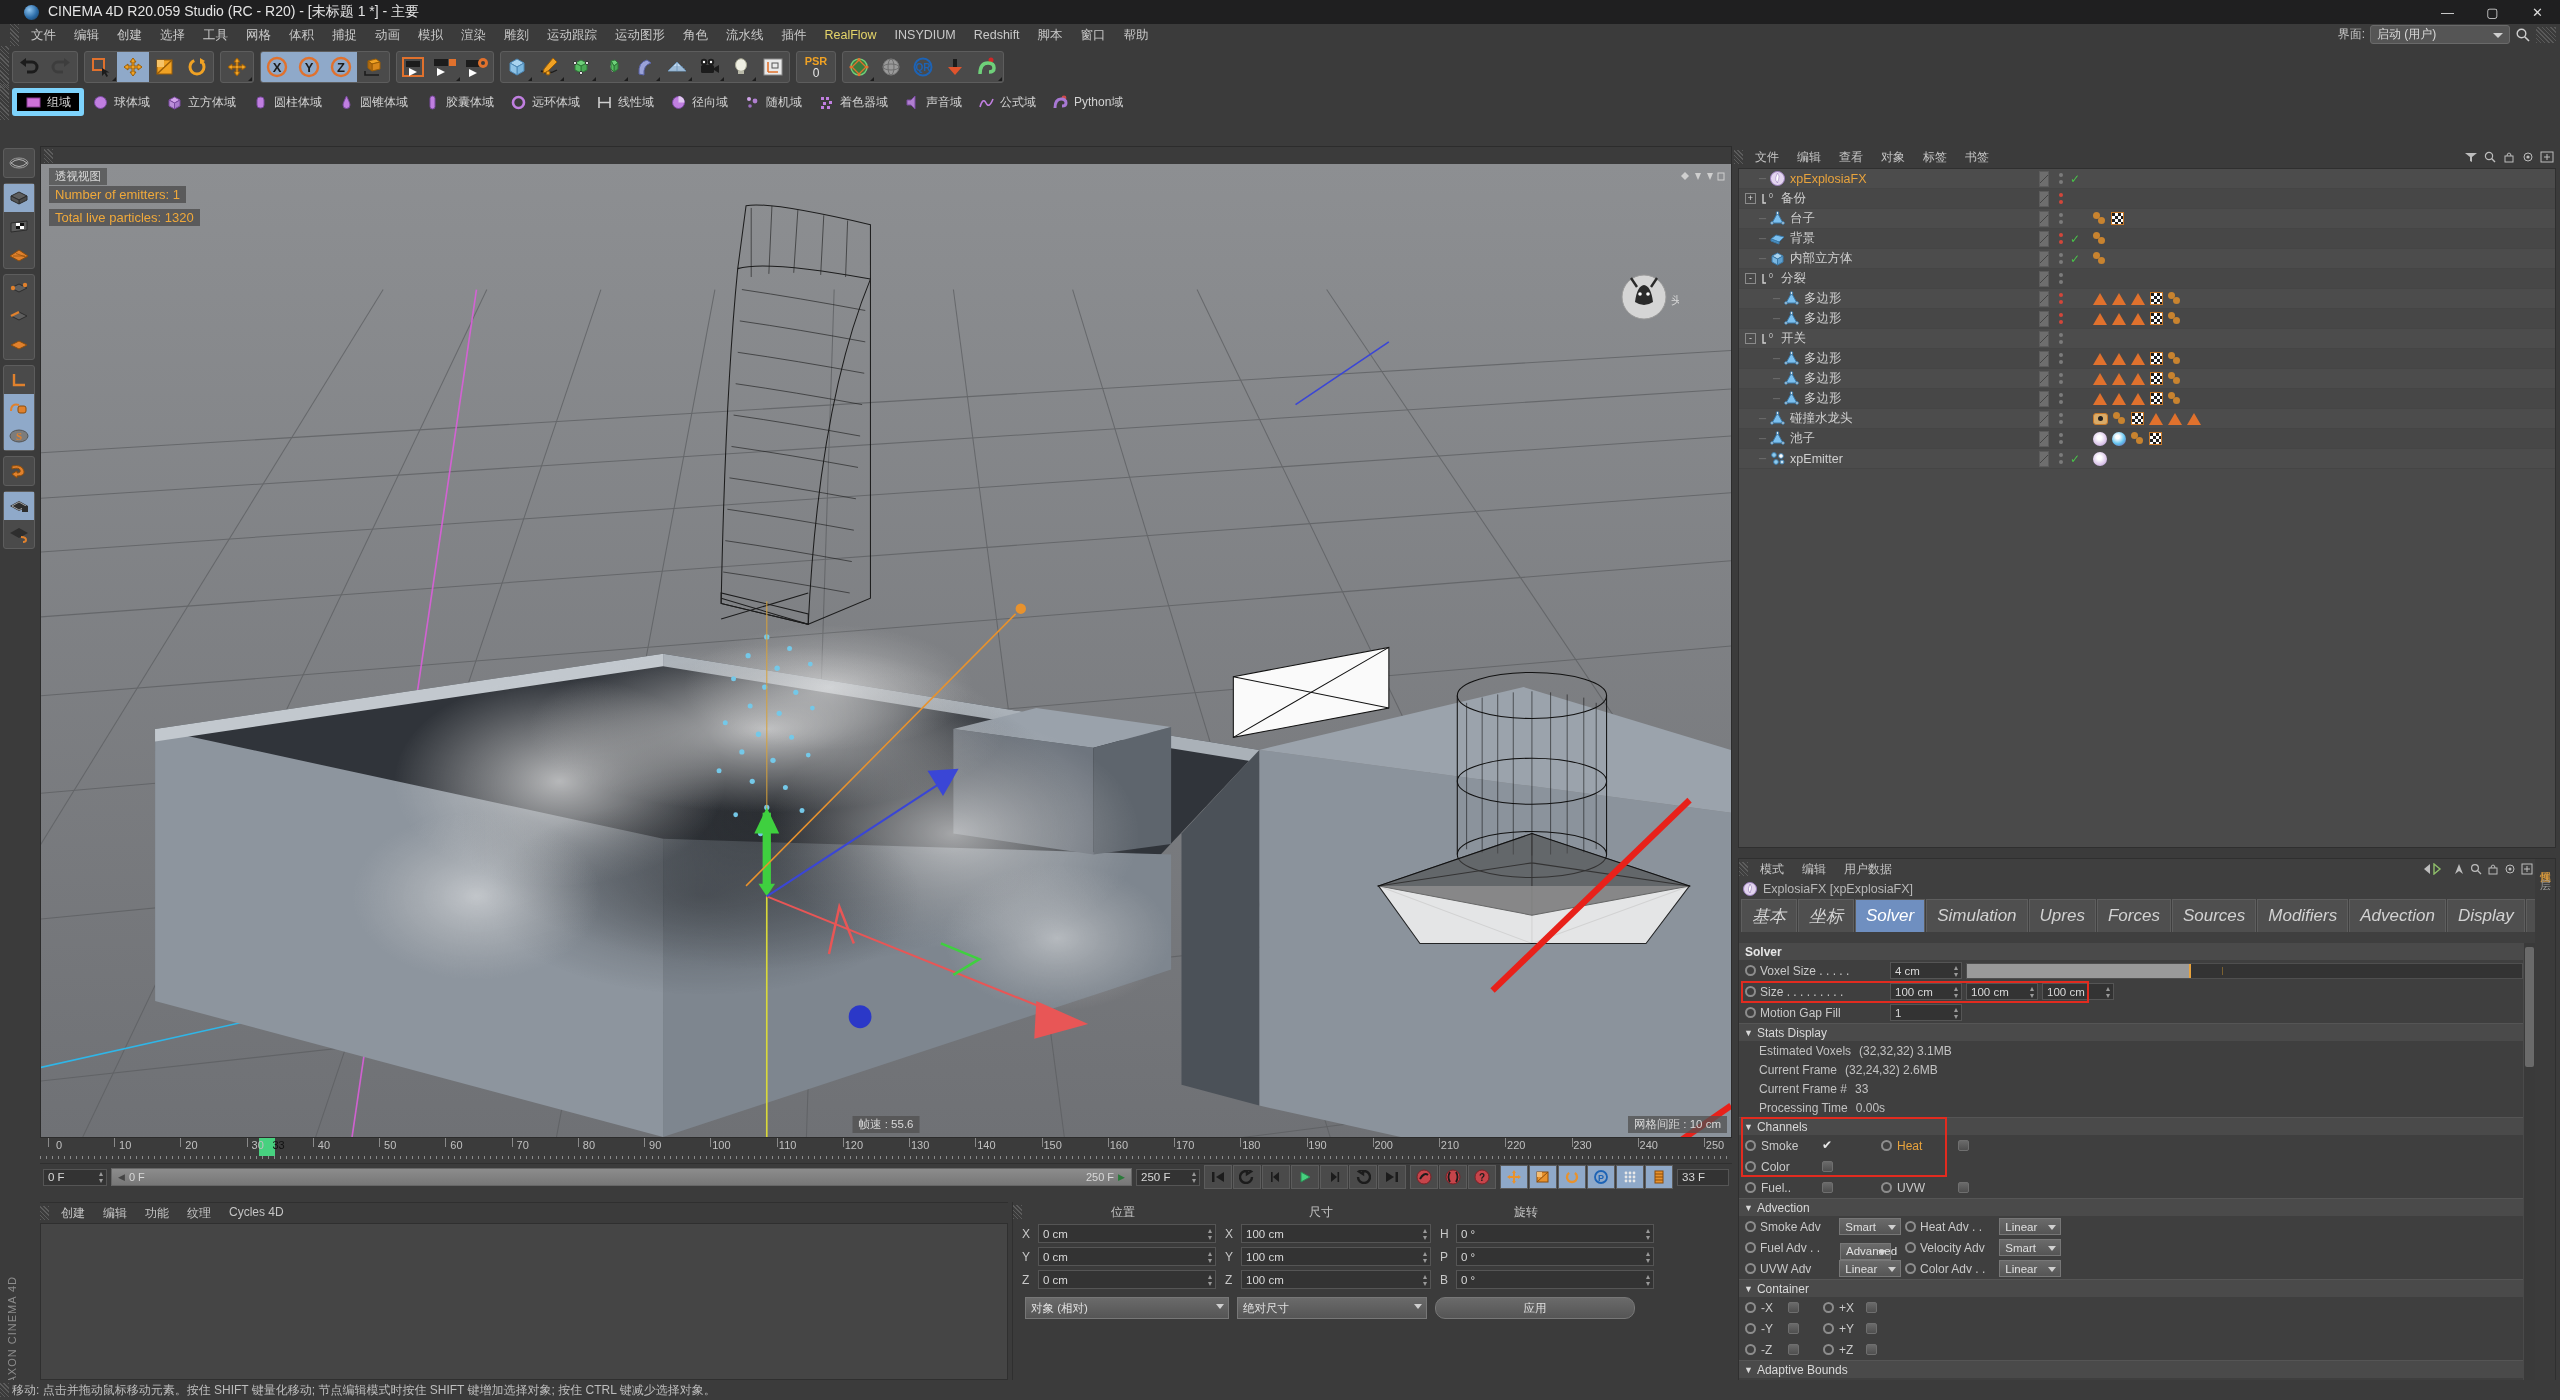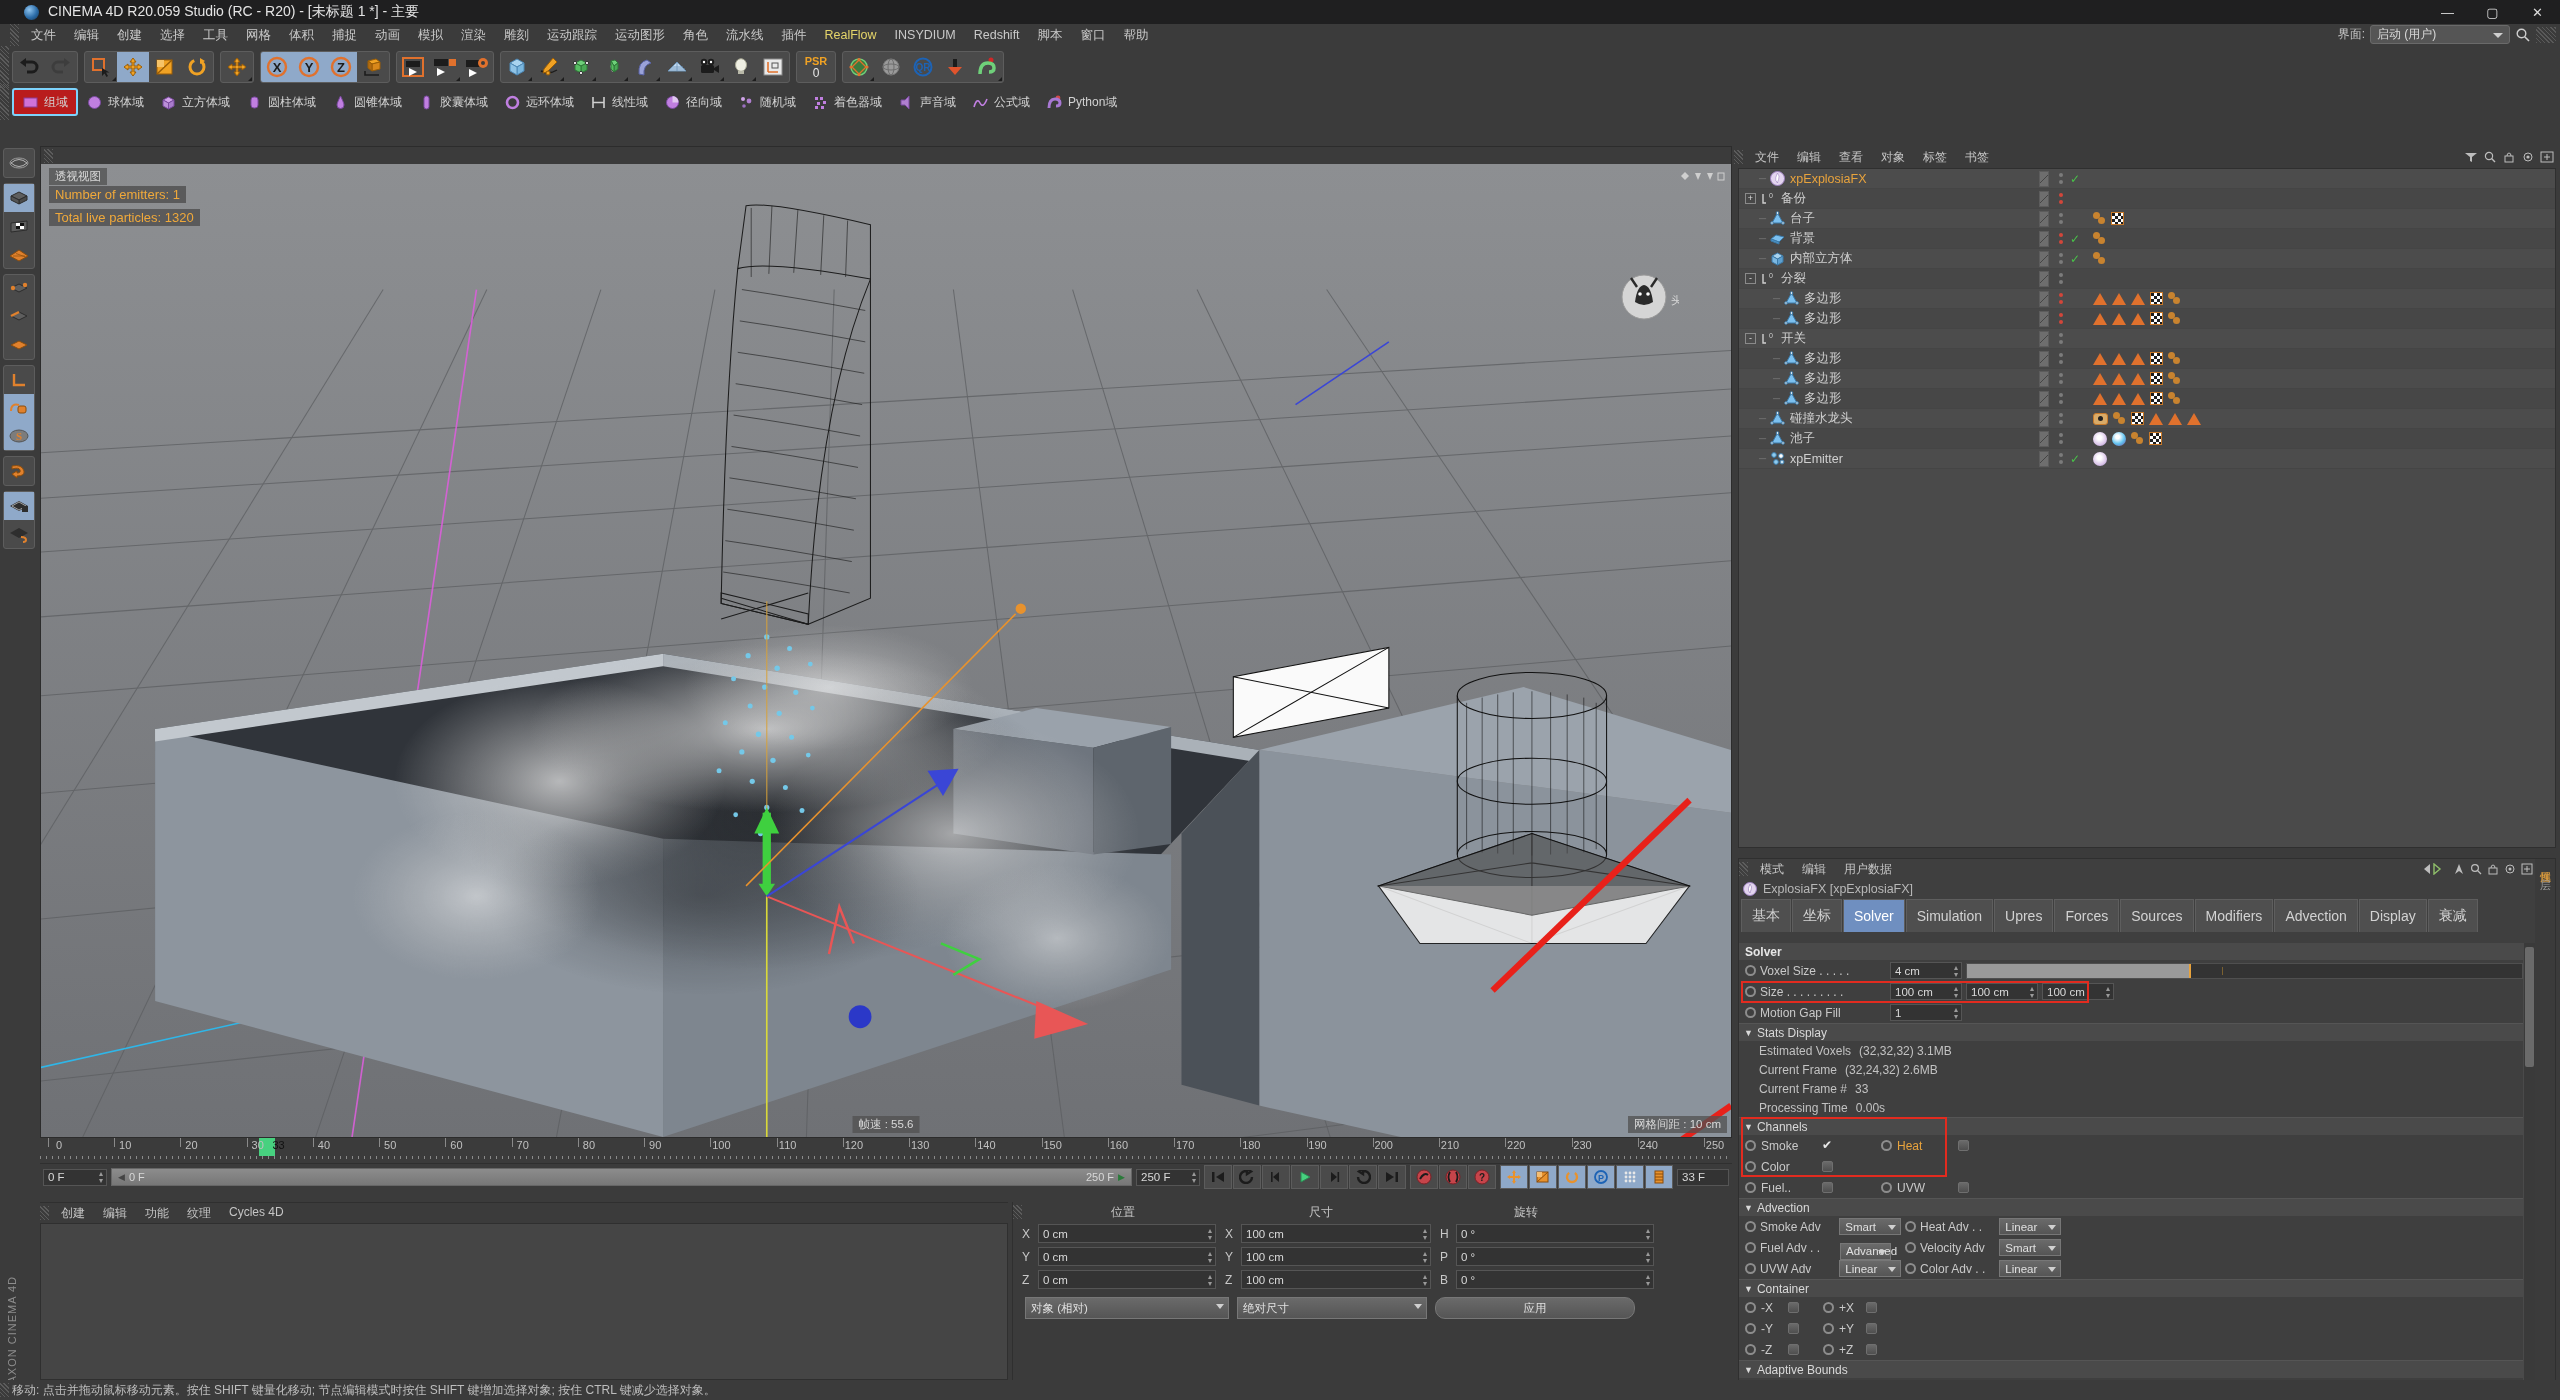--- a/index.html
+++ b/index.html
@@ -38,21 +38,21 @@
     margin-right:6px; height:32px; align-items:center; overflow:hidden;}
   .tbtn{ width:32px;height:30px; display:flex;align-items:center;justify-content:center;
     position:relative; }
   .tbtn.sel{ background:#8fa9c9; }
   .tbtn .cor{ position:absolute; right:1px;bottom:1px;width:0;height:0;
     border-left:4px solid transparent;border-bottom:4px solid #1d1d1d;}
 
   
   .lblbtn{ display:flex;align-items:center;gap:5px;height:28px;padding:0 8px;
     font-size:12px;color:#d2d2d2; white-space:nowrap;}
-  .lblbtn.first{ background:#b91c1c; border:2px solid #7dd3fc; border-radius:3px;}
+  .lblbtn.first{ background:#000000; border:5px solid #7dd3fc; border-radius:3px;}
 
   
   .stage{ position:absolute; left:0; top:146px; right:0; bottom:0; }
 
   
   .lefttb{ position:absolute; left:0; top:0; width:38px; bottom:0; background:#3b3b3b;
      display:flex; flex-direction:column; align-items:center; padding-top:2px;}
   .ltgrp{ background:#4a4a4a;border:1px solid #5d5d5d;border-radius:3px;margin-bottom:5px;
      width:32px; }
   .ltbtn{ width:30px;height:28px;display:flex;align-items:center;justify-content:center;
@@ -117,22 +117,22 @@
 
   
   .amgr{ position:absolute; left:4px; right:4px; top:712px; bottom:4px;
      background:#3f3f3f; border:1px solid #2f2f2f; overflow:hidden;}
   .amhdr{ height:20px; display:flex; align-items:center; font-size:12px; color:#c5c5c5;
      position:relative;}
   .amobj{ height:20px; display:flex; align-items:center; font-size:12.5px; color:#b8b8b8;
      padding-left:4px; gap:6px;}
   .tabs{ display:flex; height:22px; align-items:stretch; padding:0 2px;}
   .tab{ display:flex;align-items:center;justify-content:center; padding:16px 10px;
-     font-size:14px; background:#4f4f4f; border:1px solid #5e5e5e; border-bottom:none;
-     color:#d2d2d2; margin-right:1px; white-space:nowrap;}
+     font-size:17px; background:#4f4f4f; border:1px solid #5e5e5e; border-bottom:none;
+     color:#d2d2d2; margin-right:1px; white-space:nowrap;font-style:italic;}
   .tab.act{ background:#6f8fc0; color:#fff;}
   .secthdr{ height:18px; background:#4a4a4a; display:flex; align-items:center;
      font-size:12px; color:#d9d9d9; padding-left:5px; border-top:1px solid #555;}
   .secttitle{ height:17px; background:#4a4a4a; display:flex;align-items:center;
      font-size:12px;color:#e7e7e7;font-weight:bold;padding-left:6px;}
   .prow{ height:21px; display:flex; align-items:center; font-size:12px;
      color:#c9c9c9; padding-left:6px; gap:4px;}
   .radio{ width:11px;height:11px;border-radius:50%;border:2px solid #8d8d8d;flex:0 0 11px;}
   .plabel{ color:#c9c9c9; white-space:nowrap;}
   .plabel.hot{ color:#e8a33d;}

